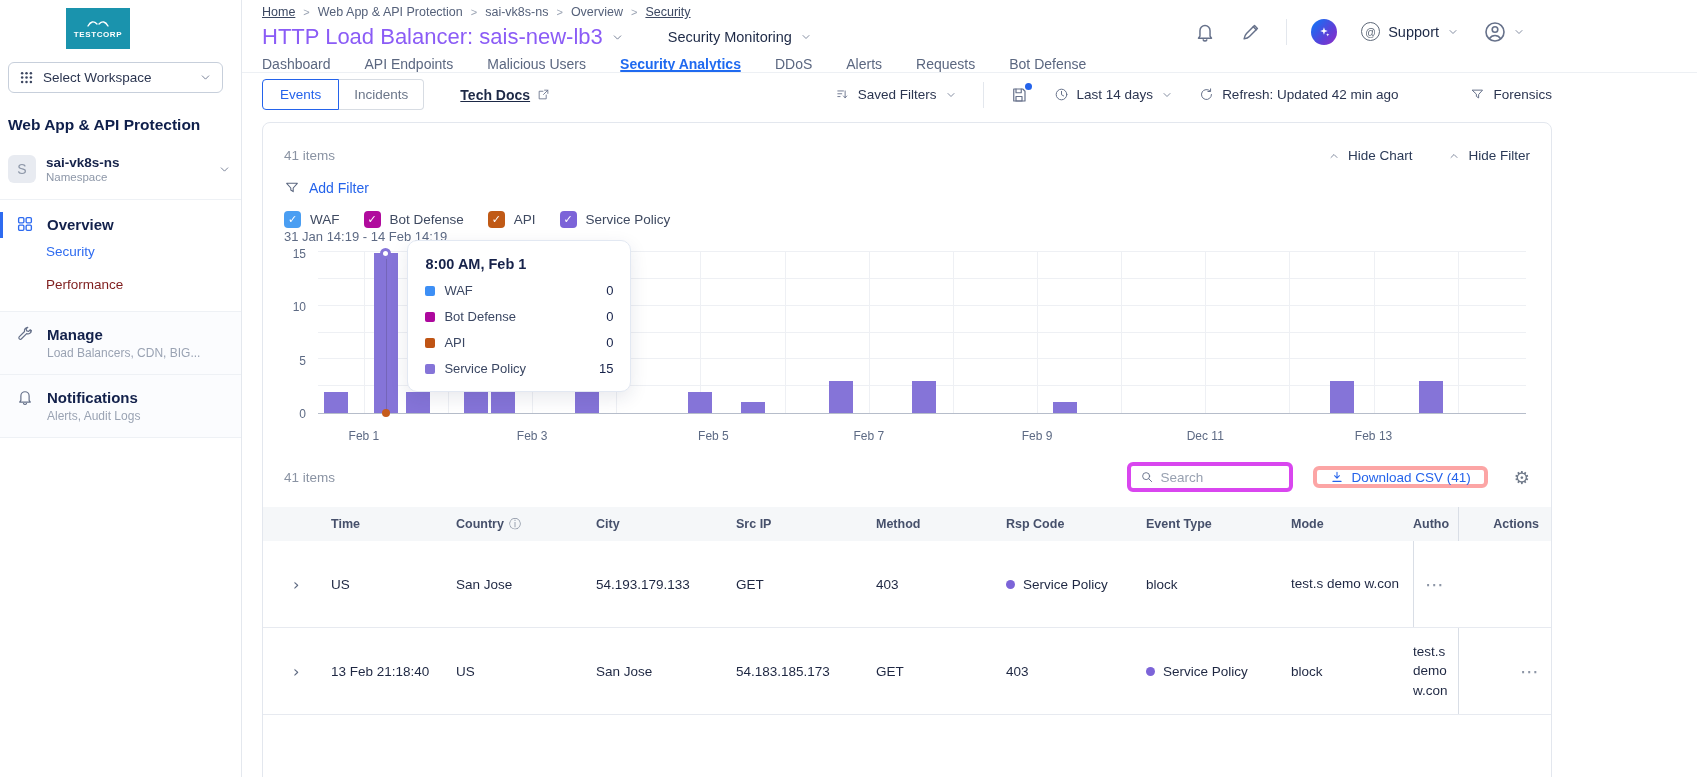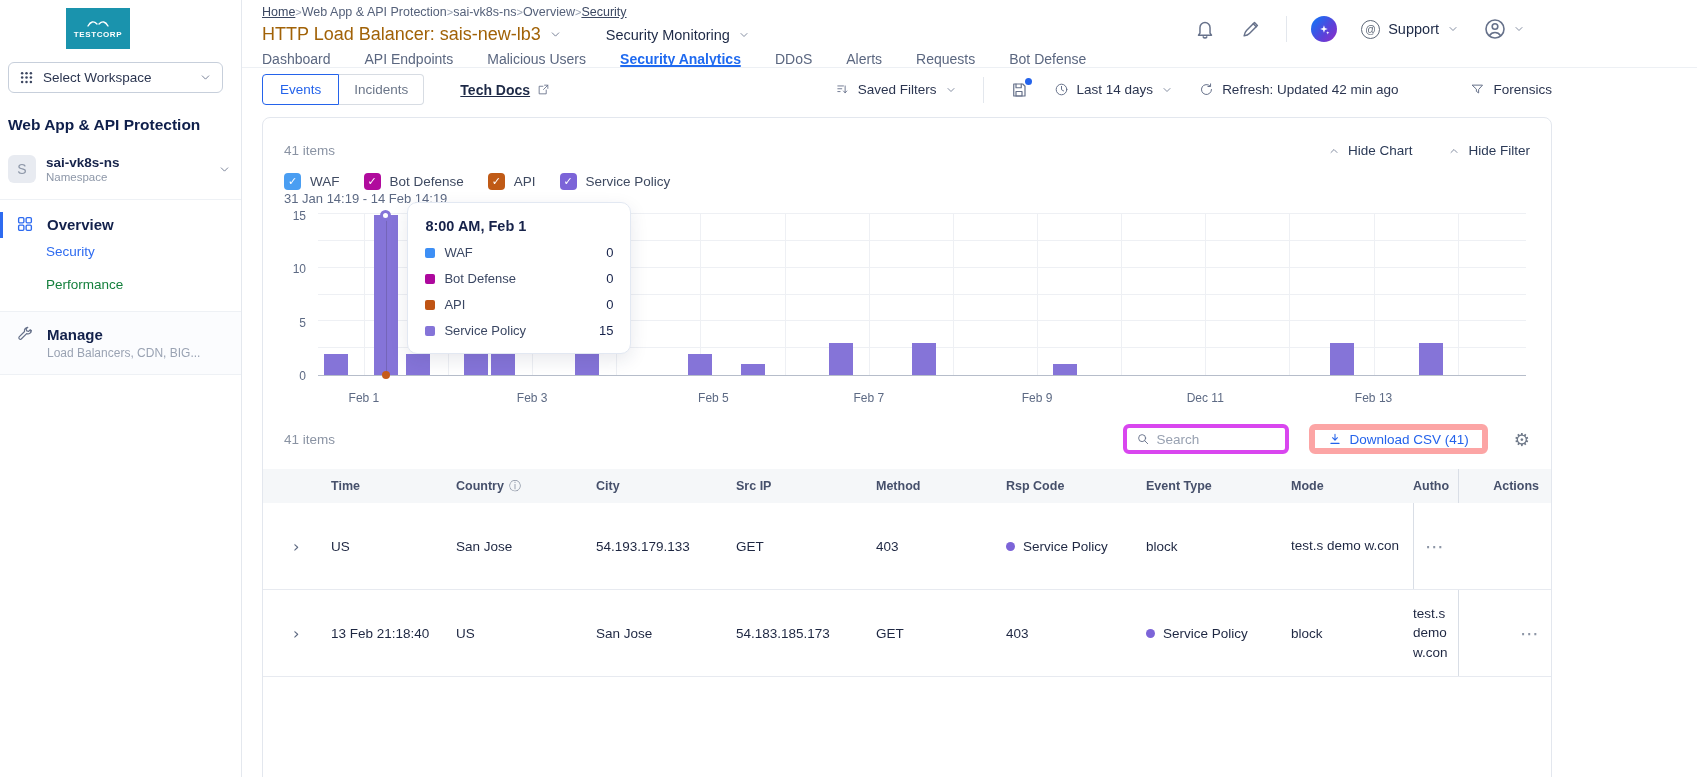--- a/index.html
+++ b/index.html
@@ -22,35 +22,35 @@
   .ns-avatar{width:28px;height:28px;border-radius:6px;background:#e8ebf1;color:#8d97a8;
     display:grid;place-items:center;font-size:14px}
   .ns-name{font-size:13.5px;font-weight:bold;color:#16234a;line-height:1.2}
   .ns-sub{font-size:11.5px;color:#8d97a8}
   .ns-row .chev{margin-left:auto}
   .nav{margin-top:16px;border-top:1px solid #eef1f5}
   .nav-block{position:relative;padding:13px 0 10px}
   .nav-block .accent{position:absolute;left:0;top:12px;height:26px;width:3px;background:#2e6bf0}
   .nav-main{display:flex;align-items:center;gap:13px;padding:2px 16px}
   .nav-title{font-size:15px;font-weight:bold;color:#13214b}
-  .nav-sub-item{padding:9px 0 9px 46px;font-size:13.5px;color:#15803d;cursor:pointer}
+  .nav-sub-item{padding:9px 0 9px 46px;font-size:13.5px;color:#7f1d1d;cursor:pointer}
   .nav-sub-item.active{color:#2e6bf0}
   .nav-section{border-top:1px solid #eef1f5;background:#fbfcfe;padding:13px 16px 14px;cursor:pointer}
   .nav-section .head{display:flex;align-items:center;gap:13px}
   .nav-section .sub{margin:3px 0 0 31px;font-size:12px;color:#9aa3b3}
   .nav-section:last-child{border-bottom:1px solid #eef1f5}
 
   
   .main{flex:1;display:flex;flex-direction:column;min-width:0}
   .topbar{display:flex;padding:5px 20px 0 20px}
-  .crumbs{display:flex;align-items:center;gap:0;font-size:12.5px;color:#55617a}
+  .crumbs{display:flex;align-items:center;gap:8px;font-size:12.5px;color:#55617a}
   .crumb.link{text-decoration:underline;color:#3c4862;cursor:pointer}
   .crumb-sep{color:#9aa3b3;font-size:11px}
   .title-row{display:flex;align-items:center;margin-top:5px}
-  .page-title{font-size:18px;color:#a16207;font-weight:500}
+  .page-title{font-size:22px;color:#8b5cf6;font-weight:500}
   .title-chev{margin-left:8px}
   .monitoring{margin-left:44px;font-size:14.5px;color:#1d2946;display:flex;align-items:center;gap:8px;cursor:pointer}
   .top-icons{margin-left:auto;display:flex;align-items:center;gap:24px;padding:8px 152px 0 0}
   .vdiv{width:1px;height:26px;background:#e3e7ed}
   .ai-orb{width:26px;height:26px;border-radius:50%;cursor:pointer;
     background:linear-gradient(130deg,#1d6cf2 15%,#5b41d9 60%,#8a30c9 95%);
     display:grid;place-items:center}
   .support{display:flex;align-items:center;gap:8px;cursor:pointer}
   .support .txt{font-size:14.5px;color:#1d2946}
   .at-circle{width:19px;height:19px;border:1.5px solid #5d6878;border-radius:50%;color:#5d6878;
@@ -111,21 +111,21 @@
   .tt-sq{width:10px;height:10px;border-radius:2px;flex:0 0 10px}
   .tt-label{font-size:13px;color:#3b4763}
   .tt-val{margin-left:auto;font-size:13px;color:#16224a}
 
   .row-items2{margin-top:18px;display:flex;align-items:center}
   .search-box{margin-left:auto;width:166px;height:30px;border:4px solid #d946ef;border-radius:6px;
     display:flex;align-items:center;gap:7px;padding:0 9px;background:#fff}
   .search-box input{border:none;outline:none;width:110px;font-size:13.5px;color:#2b3550;
     font-family:"Liberation Sans",sans-serif}
   .search-box input::placeholder{color:#98a1b1}
-  .dl-btn{margin-left:20px;height:30px;border:6px solid #fca5a5;border-radius:6px;background:#fff;
+  .dl-btn{margin-left:20px;height:22px;border:4px solid #fca5a5;border-radius:6px;background:#fff;
     color:#2463eb;font-size:13.5px;display:flex;align-items:center;gap:8px;padding:0 13px;cursor:pointer}
   .gear{margin-left:26px;font-family:"DejaVu Sans",sans-serif;font-size:18px;color:#707a8a;cursor:pointer}
 
   
   .table{margin:15px -21px 11px -21px}
   .tgrid{display:grid;grid-template-columns:68px 125px 140px 140px 140px 130px 140px 145px 122px 45px 95px}
   .thead{background:#f5f7f9;height:34px;align-items:center;font-size:12.5px;font-weight:bold;color:#46506b}
   .th{display:flex;align-items:center;gap:5px;white-space:nowrap;overflow:hidden;height:100%}
   .th.right,.td.right{justify-content:flex-end;padding-right:14px}
   .pin{border-left:1px solid #d9dee6}
@@ -203,20 +203,30 @@
     <div class="nav-section">
       <div class="head">
         <svg width="18" height="18" viewBox="0 0 24 24">
           <path class="ic" d="M20.5 7.2a4.6 4.6 0 0 1-6.3 4.3L7 18.7a2 2 0 0 1-2.8-2.8l7.2-7.2A4.6 4.6 0 0 1 15.7 3l-2.1 2.1.6 2.7 2.7.6 2.1-2.1c.3.5.5 1.1.5 1.9z"></path>
         </svg>
         <span class="nav-title">Manage</span>
       </div>
       <div class="sub">Load Balancers, CDN, BIG...</div>
     </div>
 
+    <div class="nav-section">
+      <div class="head">
+        <svg width="18" height="18" viewBox="0 0 24 24">
+          <path class="ic" d="M6.5 16.5v-6a5.5 5.5 0 0 1 11 0v6l1.6 2.3H4.9z"></path>
+            <path class="ic" d="M10 20.6a2.2 2.2 0 0 0 4 0"></path>
+        </svg>
+        <span class="nav-title">Notifications</span>
+      </div>
+      <div class="sub">Alerts, Audit Logs</div>
+    </div>
 
   </div>
 </div>
 
 <div class="main">
 
   <div class="topbar">
     <div>
       <div class="crumbs">
           <span class="crumb link">Home</span>
@@ -357,20 +367,26 @@
           </div>
           <div class="hide-ctl">
             <svg width="12" height="12" viewBox="0 0 24 24">
                 <path class="ic" d="M6 15l6-6 6 6"></path>
               </svg>
             <span>Hide Filter</span>
           </div>
         </div>
       </div>
 
+      <div class="add-filter">
+        <svg width="16" height="16" viewBox="0 0 24 24">
+          <path d="M4 5h16l-6.2 7v5.5L10.2 15v-3z" fill="none" stroke="#5b6780" stroke-width="1.6" stroke-linejoin="round"></path>
+        </svg>
+        <span>Add Filter</span>
+      </div>
 
       <div class="legend-row">
           <label class="legend-item">
             <span class="cbox" style="background: rgb(74, 158, 242);">✓</span>
             <span class="clabel">WAF</span>
           </label>
           <label class="legend-item">
             <span class="cbox" style="background: rgb(176, 11, 157);">✓</span>
             <span class="clabel">Bot Defense</span>
           </label>

